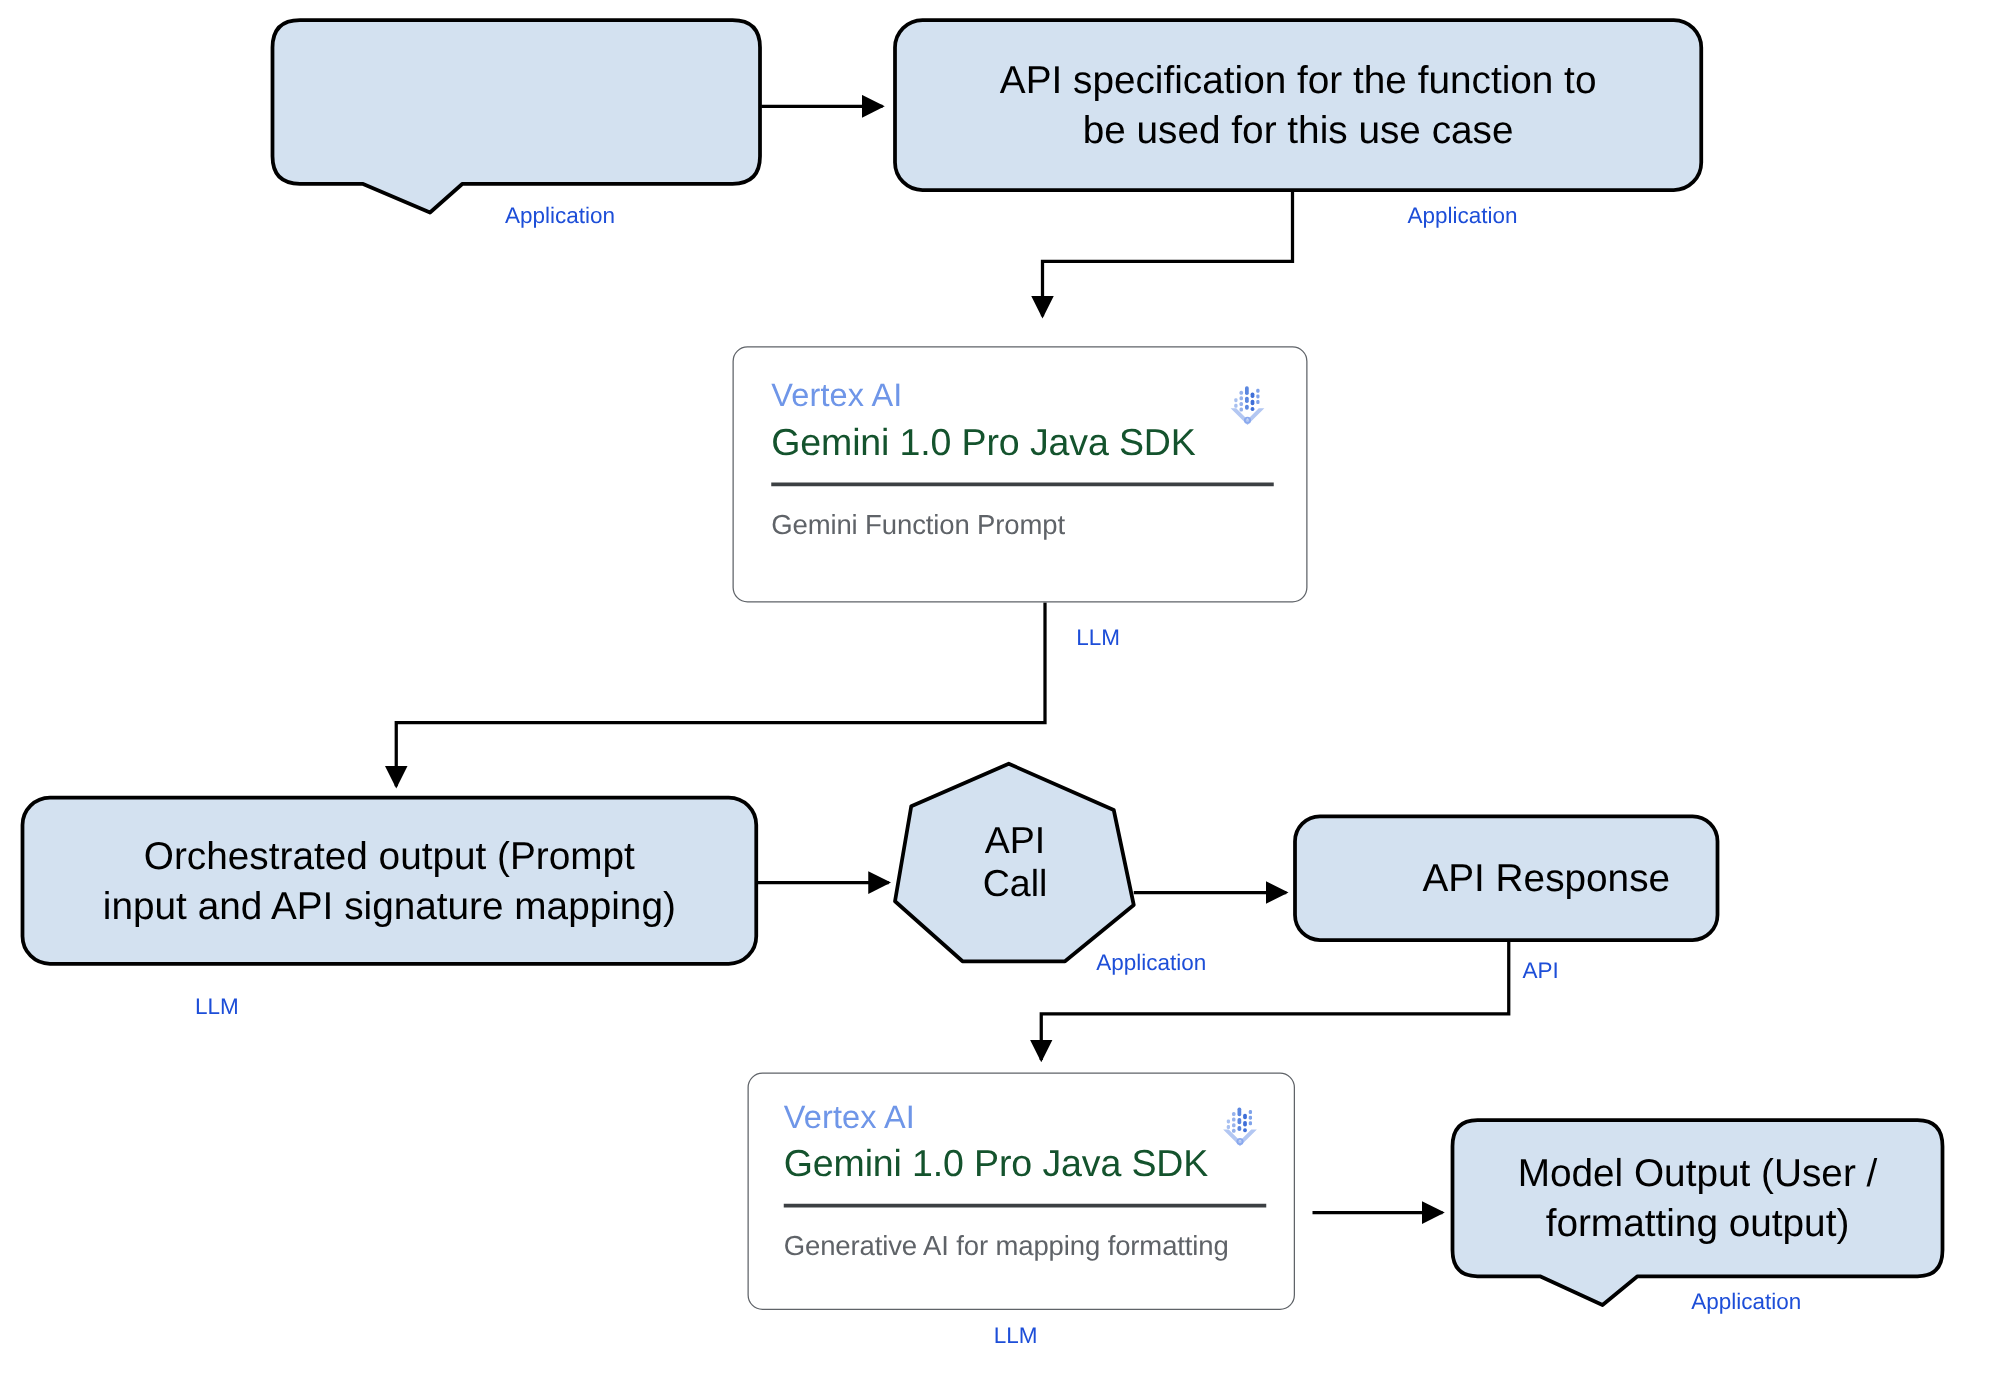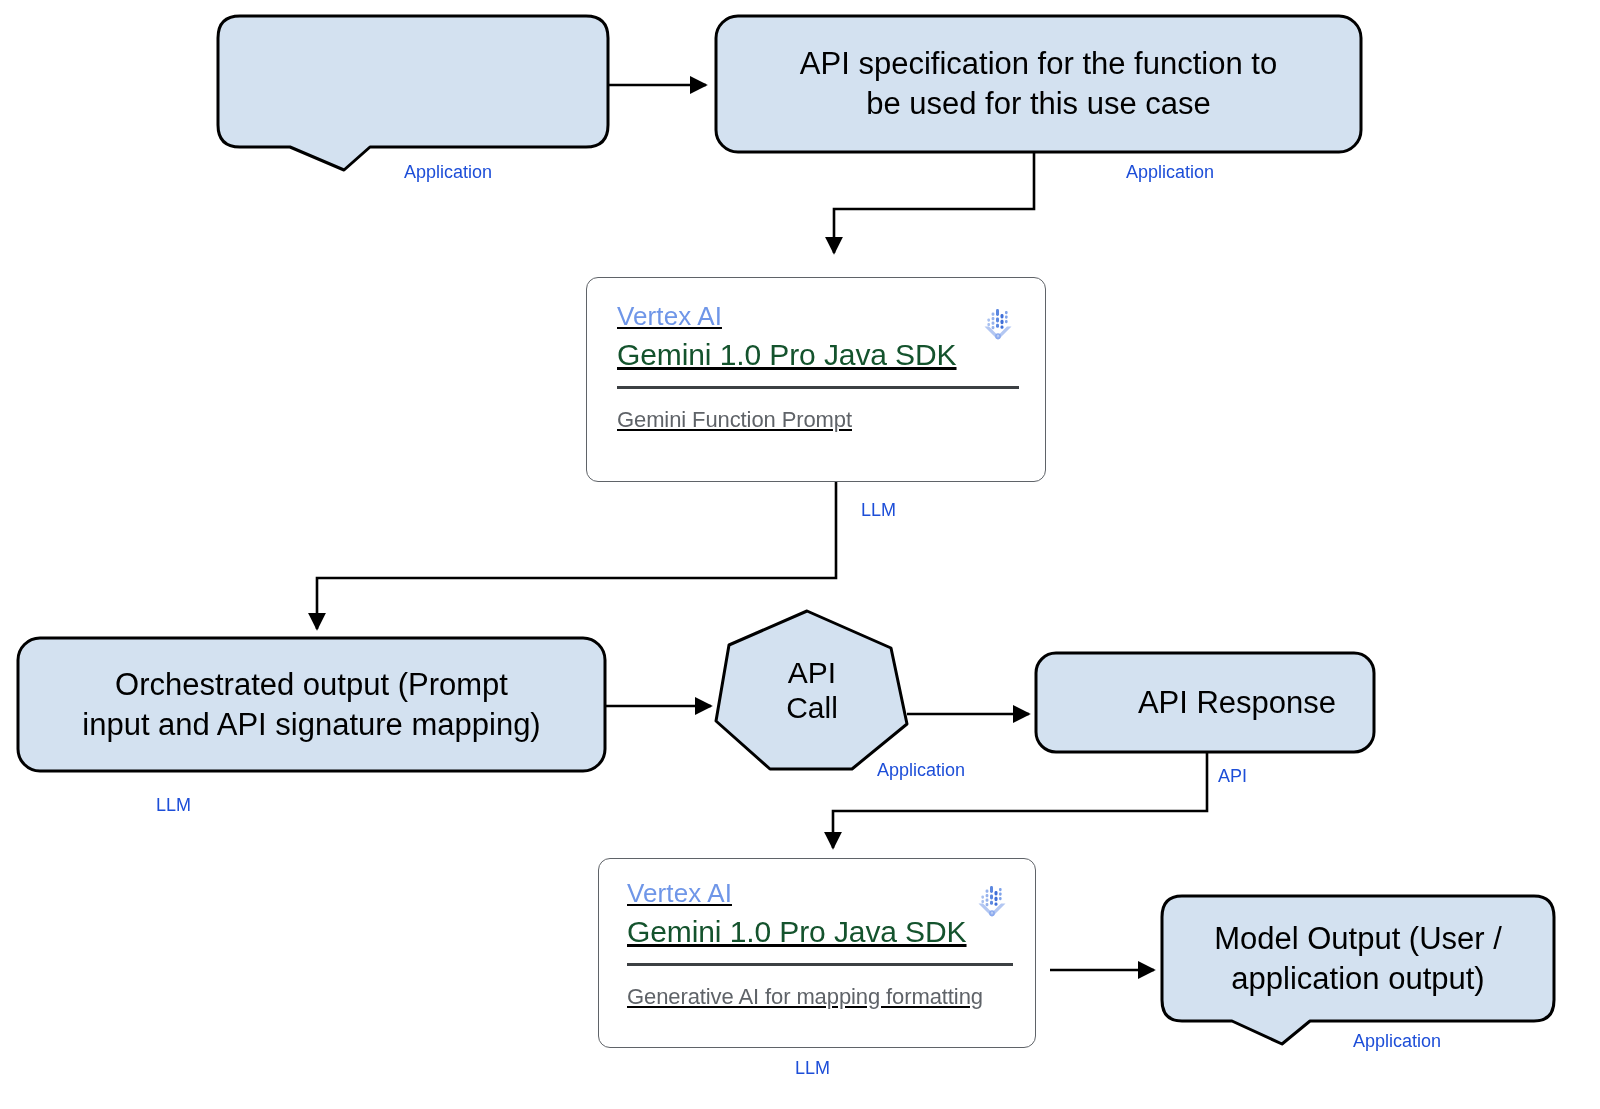--- a/index.html
+++ b/index.html
@@ -57,21 +57,20 @@
   
   .vcard {
     position: absolute;
     z-index: 3;
     background: #ffffff;
     border: 1.6px solid #5f6368;
     border-radius: 12px;
     box-sizing: border-box;
     padding: 22px 26px 18px 30px;
     font-family: "Liberation Sans", sans-serif;
-    text-decoration: underline;
   }
   .vcard-head {
     display: flex;
     align-items: flex-start;
     justify-content: space-between;
   }
   .vcard-titles { display: block; }
   .vcard-brand {
     color: #6f96e8;
     font-size: 26px;
@@ -174,21 +173,21 @@
 
   <div class="node-text big" style="left:724px; top:22px; width:629px; height:124px; white-space:pre-line;">API specification for the function to
 be used for this use case</div>
 
   <div class="node-text hept" style="left:728px; top:632px; width:168px; height:116px; white-space:pre-line;">API
 Call</div>
 
   <div class="node-text big" style="left:1076px; top:659px; width:322px; height:87px;">API Response</div>
 
   <div class="node-text big" style="left:1170px; top:902px; width:376px; height:113px; white-space:pre-line;">Model Output (User /
-application output)</div>
+formatting output)</div>
 
   <div class="vcard" style="left:586px; top:277px; width:460px; height:205px;">
     <div class="vcard-head">
       <div class="vcard-titles">
         <div class="vcard-brand">Vertex AI</div>
         <div class="vcard-product">Gemini 1.0 Pro Java SDK</div>
       </div>
       <span class="vertex-icon">
         <svg width="42" height="42" viewBox="0 0 42 42" aria-hidden="true">
 

